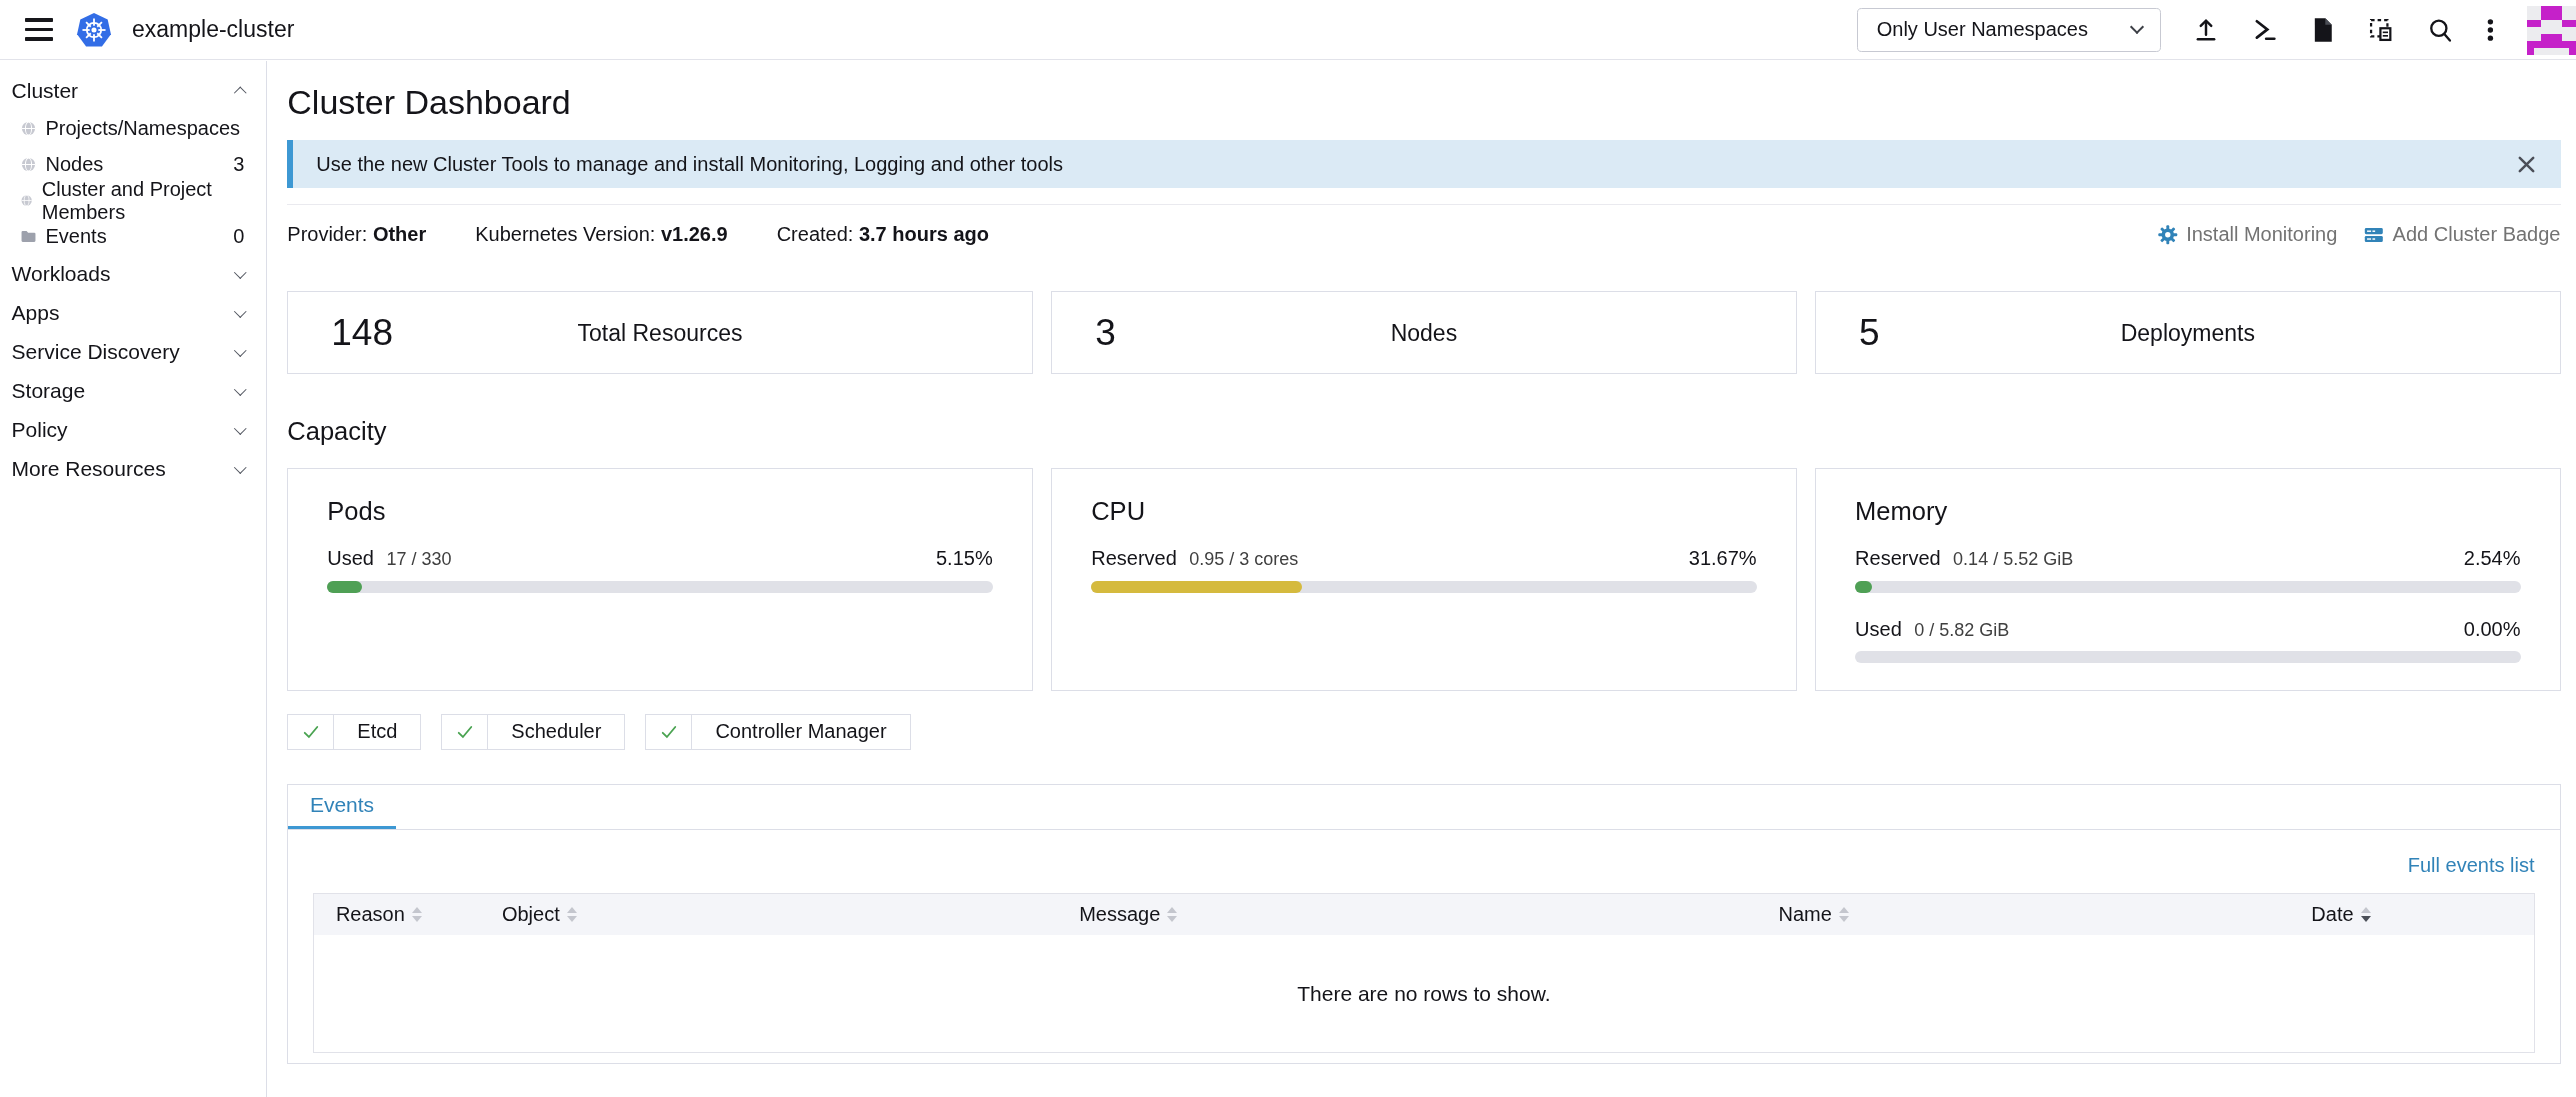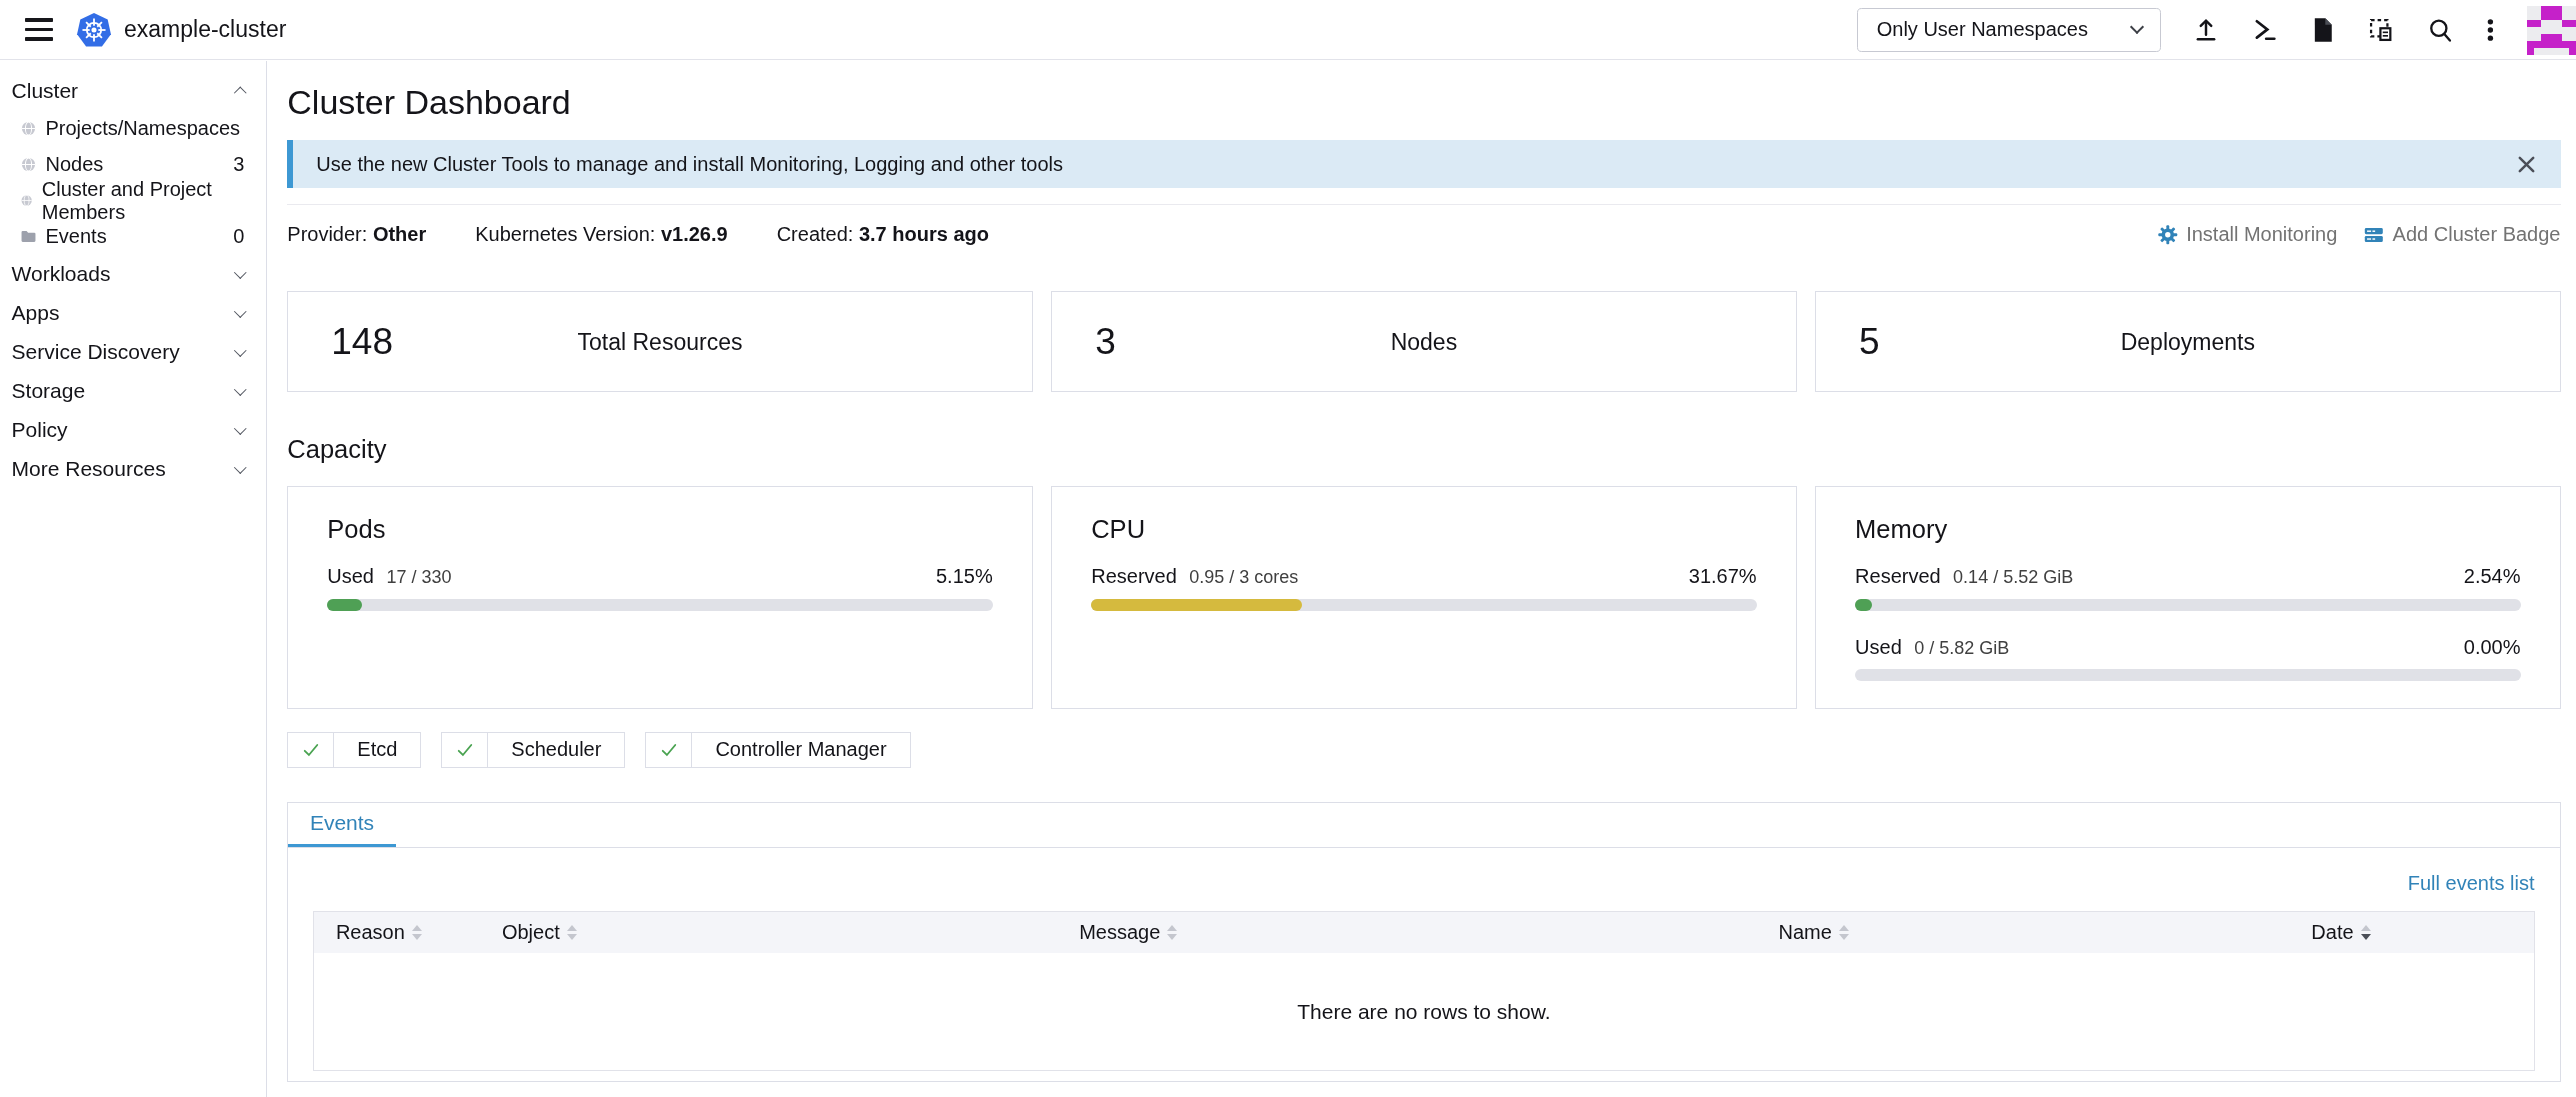--- a/index.html
+++ b/index.html
@@ -16,21 +16,21 @@
   .header {
     height: 60px;
     border-bottom: 0.8px solid #e2e3ea;
     display: flex;
     align-items: center;
     padding-left: 25px;
   }
   .hamburger { width: 28px; display: flex; flex-direction: column; gap: 5.4px; cursor: pointer; }
   .hamburger span { display: block; height: 3.9px; background: #17171b; border-radius: 0.8px; }
   .k8s-logo { margin-left: 23px; display: flex; }
-  .cluster-name { margin-left: 12px; font-size: 23px; color: #141419; }
+  .cluster-name { margin-left: 20px; font-size: 23px; color: #141419; }
   .header-right { margin-left: auto; display: flex; align-items: center; gap: 31px; }
   .ns-select {
     width: 304px; height: 44px;
     border: 0.8px solid #c7c9d2; border-radius: 4.6px;
     display: flex; align-items: center; justify-content: space-between;
     padding: 0 18.5px; font-size: 20px; cursor: pointer; background:#fff;
   }
   .chev {
     width: 10px; height: 10px; display: inline-block;
     border-right: 2.3px solid #3c3f46; border-bottom: 2.3px solid #3c3f46;
@@ -71,21 +71,21 @@
   .banner .close { margin-left: auto; cursor: pointer; display: flex; }
   .masthead-divider { border-bottom: 0.8px solid #eaeaef; margin-top: 15.5px; }
 
   .glance { margin-top: 18.5px; display: flex; align-items: center; font-size: 20px; }
   .glance-item { margin-right: 49px; white-space: nowrap; }
   .glance-item b { font-weight: 700; }
   .glance-actions { margin-left: auto; display: flex; align-items: center; gap: 26px; }
   .action-link { color: #737373; display: flex; align-items: center; gap: 7.7px; cursor: pointer; font-size: 20px; white-space: nowrap; }
 
   .stats { margin-top: 45px; display: flex; gap: 18.5px; }
-  .stat-card { flex: 1; height: 101px; border: 0.8px solid #dcdee7; position: relative; background: #fff; }
+  .stat-card { flex: 1; height: 83px; border: 0.8px solid #dcdee7; position: relative; background: #fff; }
   .stat-value { position: absolute; left: 43px; top: 50%; transform: translateY(-50%); font-size: 37px; }
   .stat-label { position: absolute; left: 0; right: 0; top: 50%; transform: translateY(-50%); text-align: center; font-size: 23px; }
 
   .capacity-heading { margin-top: 43px; font-size: 25.5px; font-weight: 400; }
   .capacity-row { margin-top: 21.6px; display: flex; gap: 18.5px; }
   .cap-card { flex: 1; height: 223px; border: 0.8px solid #dcdee7; padding: 28px 39px; background: #fff; }
   .cap-title { font-size: 25.5px; margin-bottom: 21.6px; }
   .cap-row + .cap-row { margin-top: 25px; }
   .cap-row-head { display: flex; align-items: baseline; font-size: 20px; }
   .cap-frac { color: #404040; font-size: 18px; margin-left: 12.4px; }

